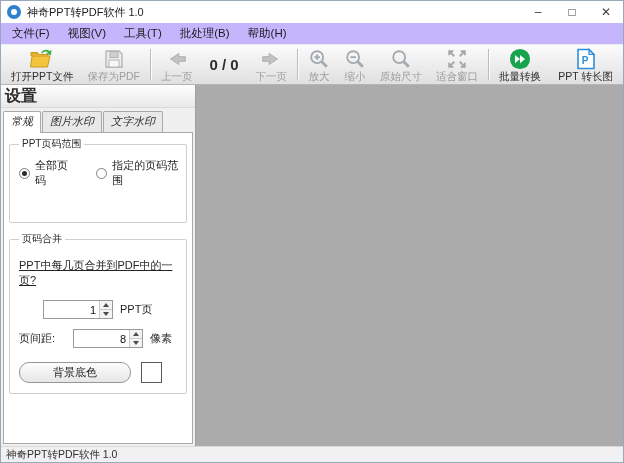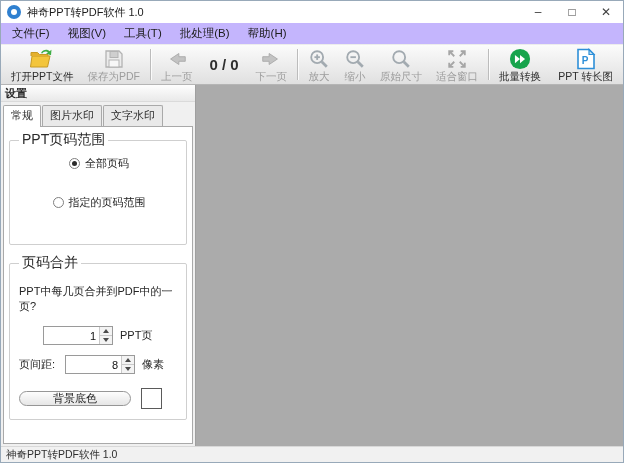--- a/index.html
+++ b/index.html
@@ -30,51 +30,51 @@
   .tool-btn .ticon { height:23px; display:flex; align-items:center; justify-content:center; }
   .tool-btn.disabled { color:#9c9c9c; }
   .tb-sep { width:1px; background:#bcbcbc; margin:4px 3px; box-shadow:1px 0 0 rgba(255,255,255,.8); }
   .pager-count { align-self:flex-start; margin-top:11px; font-size:15px; font-weight:bold; color:#2e2e2e; padding:0 10px; }
   .spacer { flex:1; }
 
   
   .main { flex:1; display:flex; background:#ababab; min-height:0; }
   .panel { width:195px; flex:0 0 195px; background:#f0f0f0; border-right:1px solid #9f9f9f;
            display:flex; flex-direction:column; }
-  .panel-header { flex:0 0 15px; font-size:11px; font-weight:bold; color:#2b2b2b;
+  .panel-header { flex:0 0 15px; font-size:16px; font-weight:bold; color:#2b2b2b;
                   background:linear-gradient(#fefefe,#e9e9e9); border-bottom:1px solid #dadada; padding:1px 4px 0; }
   .tabs { display:flex; padding:3px 2px 0 2px; font-size:11px; position:relative; z-index:2; }
   .tab { padding:2px 7px 3px; border:1px solid #a9a9a9; border-bottom:none; background:#e9e9e9;
-         margin-right:1px; border-radius:2px 2px 0 0; color:#2b2b2b; }
+         margin-right:1px; border-radius:2px 2px 0 0; color:#2b2b2b;font-style:italic; }
   .tab.active { background:#fff; padding-bottom:4px; margin-bottom:-1px; }
   .tab-content { flex:1; background:#fff; border:1px solid #a9a9a9; margin:0 2px 2px 2px; padding:4px 5px; z-index:1; }
 
   fieldset { border:1px solid #cfcfcf; border-radius:2px; padding:3px 7px 8px; margin-bottom:9px; }
-  fieldset legend { font-size:14px; color:#2b2b2b; padding:0 3px; margin-left:2px; }
-  .pagerange-body { display:flex; align-items:center; gap:24px; padding:4px 0 26px 2px;flex-direction:column; }
+  fieldset legend { font-size:10px; color:#2b2b2b; padding:0 3px; margin-left:2px; }
+  .pagerange-body { display:flex; align-items:center; gap:24px; padding:4px 0 26px 2px; }
   .radio-opt { display:flex; align-items:center; gap:5px; font-size:11px; color:#222; }
   .radio { width:11px; height:11px; border:1px solid #7f7f7f; border-radius:50%; background:#fff; position:relative; flex:0 0 11px; }
   .radio.checked::after { content:""; position:absolute; inset:2px; background:#2b2b2b; border-radius:50%; }
 
-  .merge-question { font-size:11px; color:#242424; margin:9px 0 12px 2px; }
+  .merge-question { font-size:11px; color:#242424; margin:9px 0 12px 2px;text-decoration:underline; }
   .spin-row { display:flex; align-items:center; margin:0 0 10px 2px; font-size:11px; color:#242424; }
-  .spin-row .row-label { margin-right:10px; }
+  .spin-row .row-label { margin-right:18px; }
   .spin-box { display:inline-flex; width:70px; height:19px; border:1px solid #9a9a9a; background:#fff; align-items:stretch; }
   .spin-box input { flex:1; border:none; outline:none; min-width:0; text-align:right; font-size:11px;
                     font-family:"Liberation Sans","DejaVu Sans",sans-serif; padding-right:3px; color:#111; }
   .spin-btns { width:13px; display:flex; flex-direction:column; border-left:1px solid #c9c9c9; }
   .spin-btn { flex:1; display:flex; align-items:center; justify-content:center; background:#f3f3f3; }
   .spin-btn + .spin-btn { border-top:1px solid #c9c9c9; }
   .tri-up { width:0; height:0; border-left:3px solid transparent; border-right:3px solid transparent; border-bottom:4px solid #4a4a4a; }
   .tri-down { width:0; height:0; border-left:3px solid transparent; border-right:3px solid transparent; border-top:4px solid #4a4a4a; }
   .unit-label { margin-left:7px; }
   .row1-indent { margin-left:26px; }
 
   .bg-row { display:flex; align-items:center; margin:14px 0 2px 2px; }
-  .bg-button { width:112px; height:15px; background:linear-gradient(#fdfdfd,#e6e6e6); border:1px solid #969696;
+  .bg-button { width:112px; height:21px; background:linear-gradient(#fdfdfd,#e6e6e6); border:1px solid #969696;
                border-radius:10px; font-size:11px; color:#222; display:flex; align-items:center; justify-content:center; }
   .bg-swatch { width:21px; height:21px; border:1px solid #5a5a5a; margin-left:10px; }
 
   .viewer { flex:1; background:#ababab; }
 
   
   .statusbar { flex:0 0 15px; background:#f1f1f1; border-top:1px solid #d8d8d8;
                font-size:10.5px; color:#2e2e2e; padding:1px 5px 0; }
 </style>
 </head>

